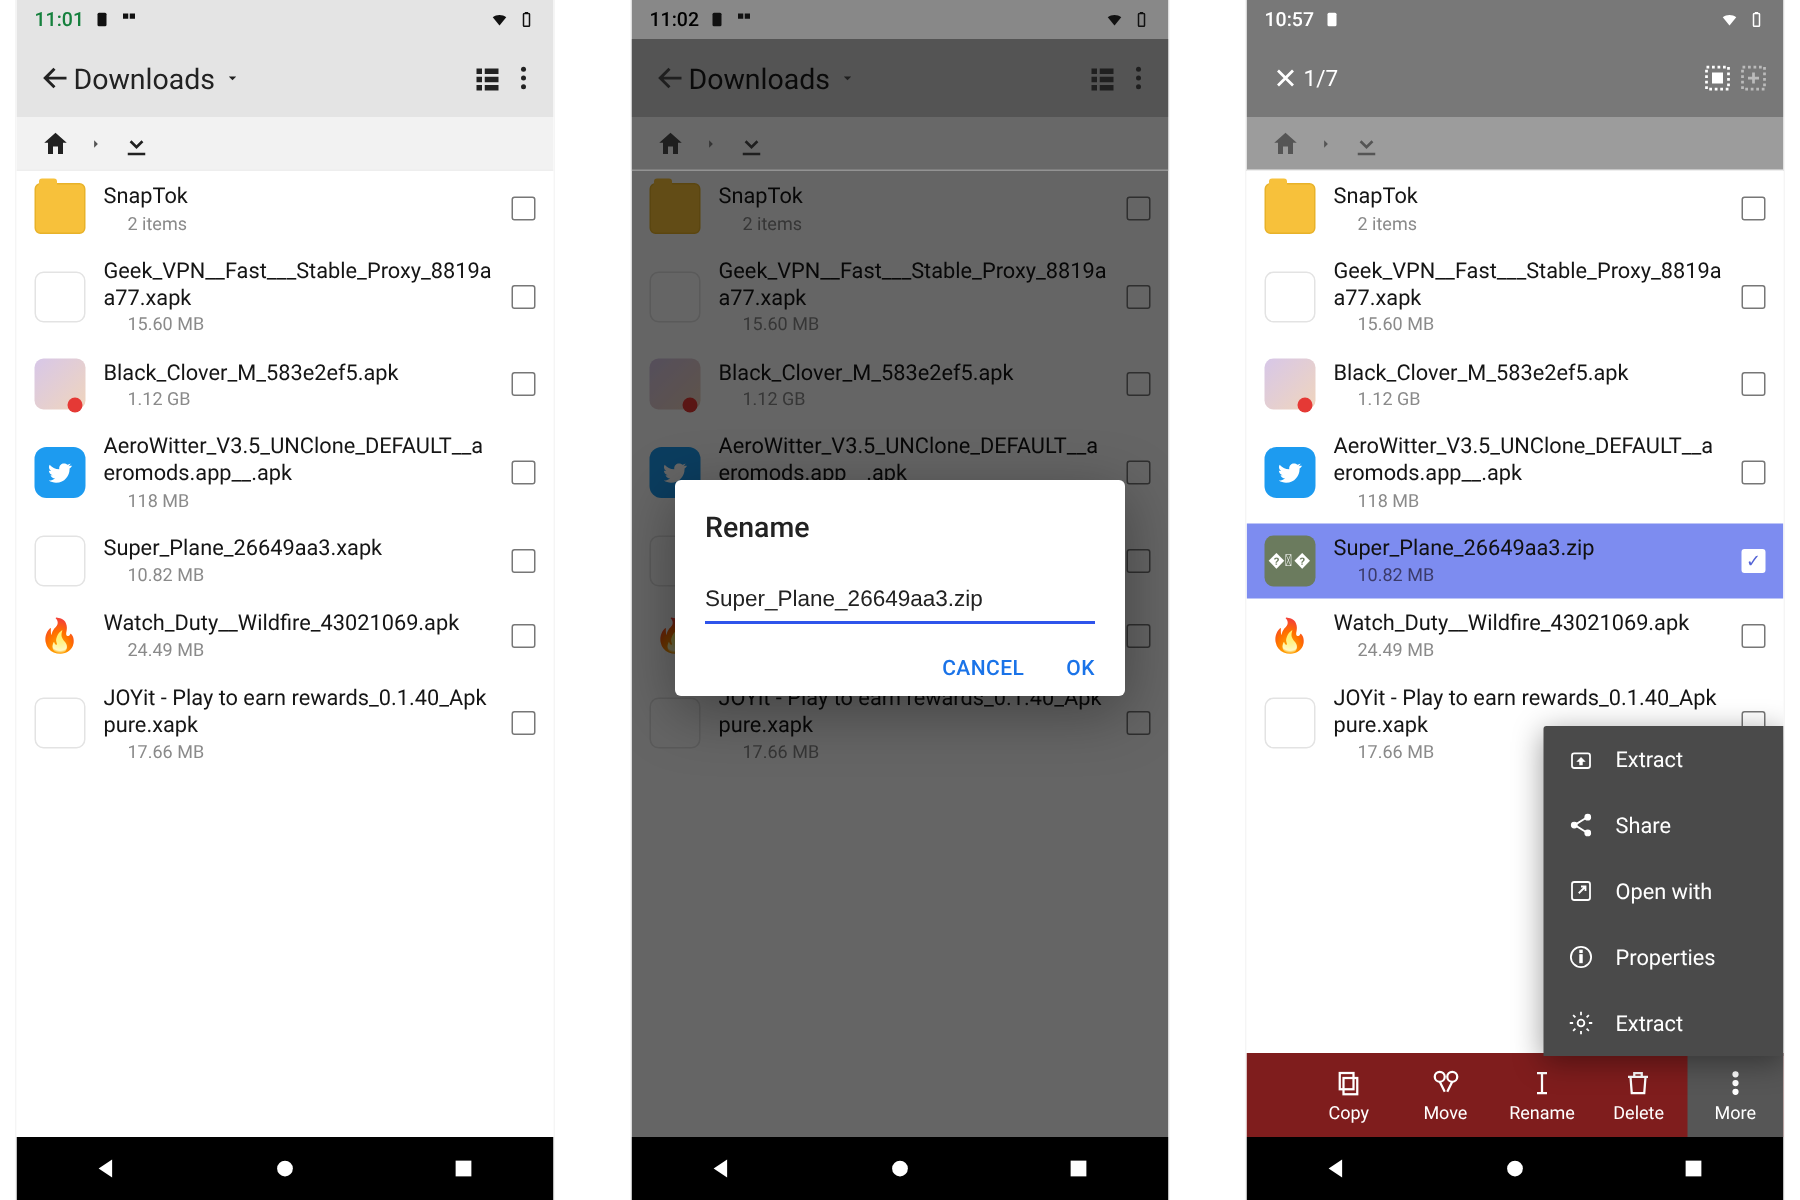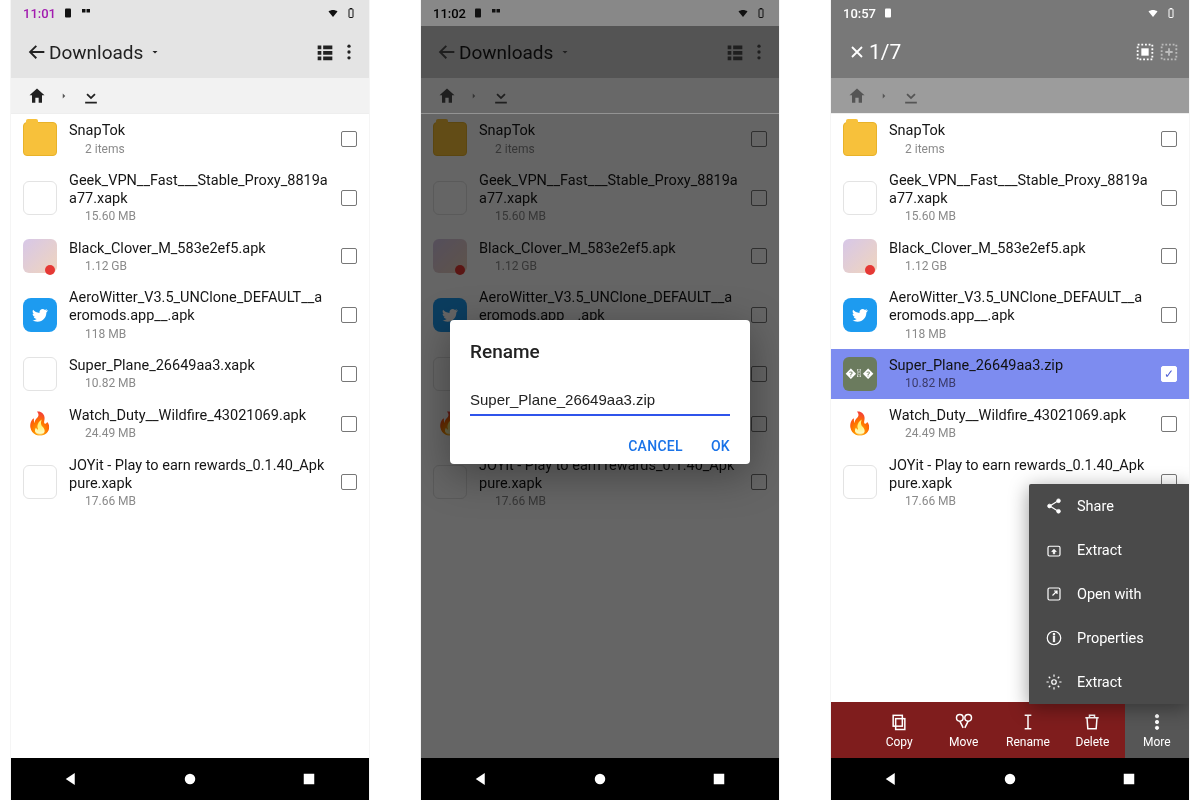--- a/index.html
+++ b/index.html
@@ -14,21 +14,21 @@
     width: 360px; height: 800px; position: relative;
     background: #fff; overflow: hidden;
     display: flex; flex-direction: column;
     border-left:1px solid rgba(0,0,0,0.04);
     border-right:1px solid rgba(0,0,0,0.04);
   }
   
   .statusbar {
     height: 26px; background: #e4e4e4;
     display:flex; align-items:center; justify-content:space-between;
-    padding: 0 12px; font-size:13px; font-weight:500; color:#a21caf;
+    padding: 0 12px; font-size:13px; font-weight:500; color:#15803d;
   }
   .statusbar.dark { background:#888; color:#000; }
   .statusbar.dark2 { background:#787878; color:#fff;}
   .statusbar .left, .statusbar .right { display:flex; align-items:center; gap:6px;}
   .sb-icon { width:12px; height:12px; display:inline-block;}
   
   .appbar {
     height: 52px; background:#e4e4e4;
     display:flex; align-items:center; padding:0 8px 0 14px; 
   }
@@ -476,21 +476,21 @@
         </span>
     </div>
   </div>
 
   <div class="appbar dark2">
     <span class="iconbtn">
       <svg viewBox="0 0 24 24" width="20" height="20">
           <path d="M18 6L6 18M6 6l12 12" stroke="#fff" stroke-width="2.2" fill="none"></path>
         </svg>
     </span>
-    <span class="title" style="font-size:21px;">1/7</span>
+    <span class="title" style="font-size:15px;">1/7</span>
     <span class="spacer"></span>
     <span class="iconbtn">
       <svg class="seltoolbar-icon" viewBox="0 0 24 24">
           <rect x="4" y="4" width="16" height="16" fill="none" stroke="#fff" stroke-width="2" stroke-dasharray="2 2"></rect>
           <rect x="8" y="8" width="8" height="8" fill="#fff"></rect>
         </svg>
     </span>
     <span class="iconbtn">
       <svg class="seltoolbar-icon" viewBox="0 0 24 24">
           <rect x="4" y="4" width="16" height="16" fill="none" stroke="#bbb" stroke-width="2" stroke-dasharray="2 2"></rect>
@@ -577,36 +577,36 @@
         <div class="name">JOYit - Play to earn rewards_0.1.40_Apkpure.xapk</div>
         <div class="sub">17.66 MB</div>
       </div>
       <div class="check"></div>
     </div>
     </div>
 
   <div class="popup">
     <div class="item">
       <svg viewBox="0 0 24 24">
+          <rect x="4" y="7" width="16" height="13" rx="2" fill="none" stroke="#fff" stroke-width="1.6"></rect>
+          <path d="M12 11l-3 3h2v3h2v-3h2z" fill="#fff"></path>
+        </svg>
+      <span>Extract</span>
+    </div>
+    <div class="item">
+      <svg viewBox="0 0 24 24">
           <circle cx="18" cy="5" r="2.5"></circle>
           <circle cx="6" cy="12" r="2.5"></circle>
           <circle cx="18" cy="19" r="2.5"></circle>
           <path d="M8 11l8-5M8 13l8 5" stroke="#fff" stroke-width="1.6" fill="none"></path>
         </svg>
       <span>Share</span>
     </div>
     <div class="item">
       <svg viewBox="0 0 24 24">
-          <rect x="4" y="7" width="16" height="13" rx="2" fill="none" stroke="#fff" stroke-width="1.6"></rect>
-          <path d="M12 11l-3 3h2v3h2v-3h2z" fill="#fff"></path>
-        </svg>
-      <span>Extract</span>
-    </div>
-    <div class="item">
-      <svg viewBox="0 0 24 24">
           <rect x="4" y="4" width="16" height="16" rx="2" fill="none" stroke="#fff" stroke-width="1.6"></rect>
           <path d="M10 14l6-6M12 8h4v4" stroke="#fff" stroke-width="1.6" fill="none"></path>
         </svg>
       <span>Open with</span>
     </div>
     <div class="item">
       <svg viewBox="0 0 24 24">
           <circle cx="12" cy="12" r="9" fill="none" stroke="#fff" stroke-width="1.6"></circle>
           <rect x="11" y="10" width="2" height="7" fill="#fff"></rect>
           <rect x="11" y="6" width="2" height="2" fill="#fff"></rect>

